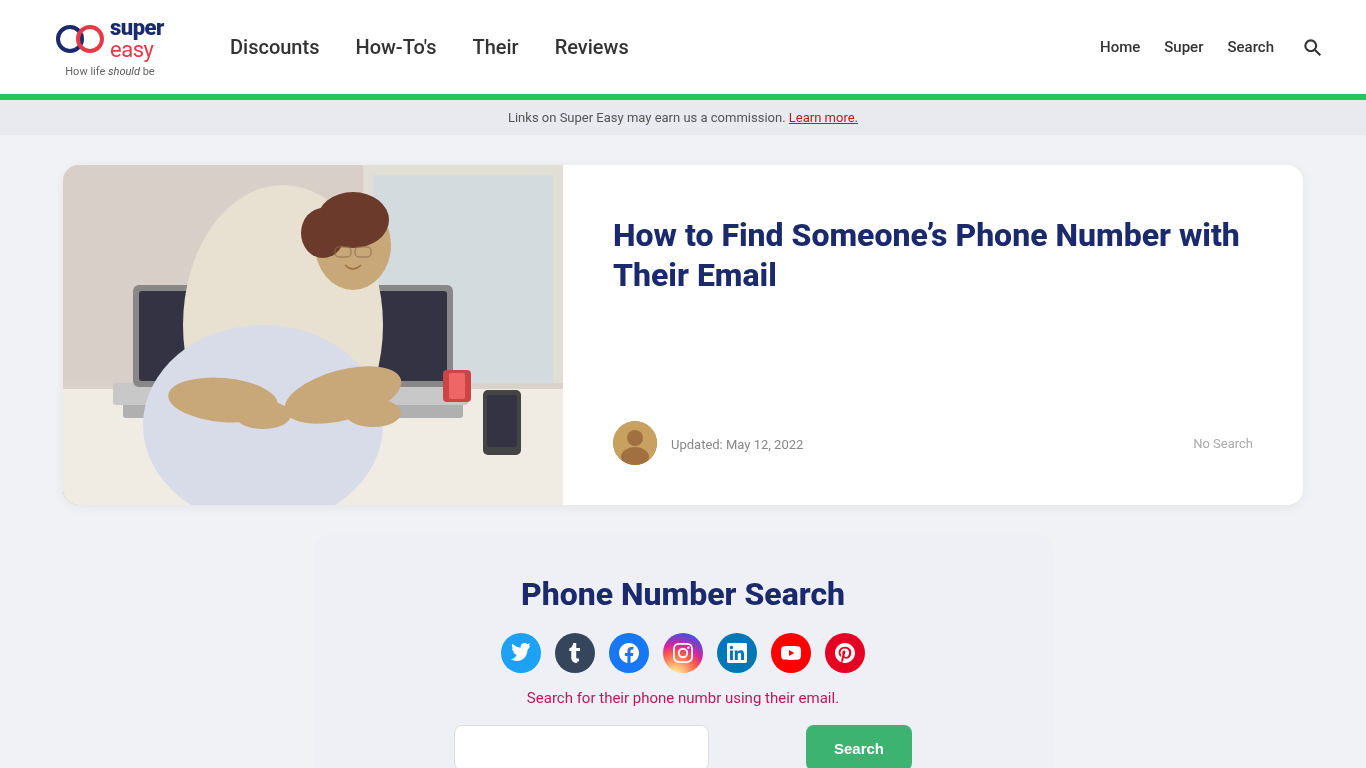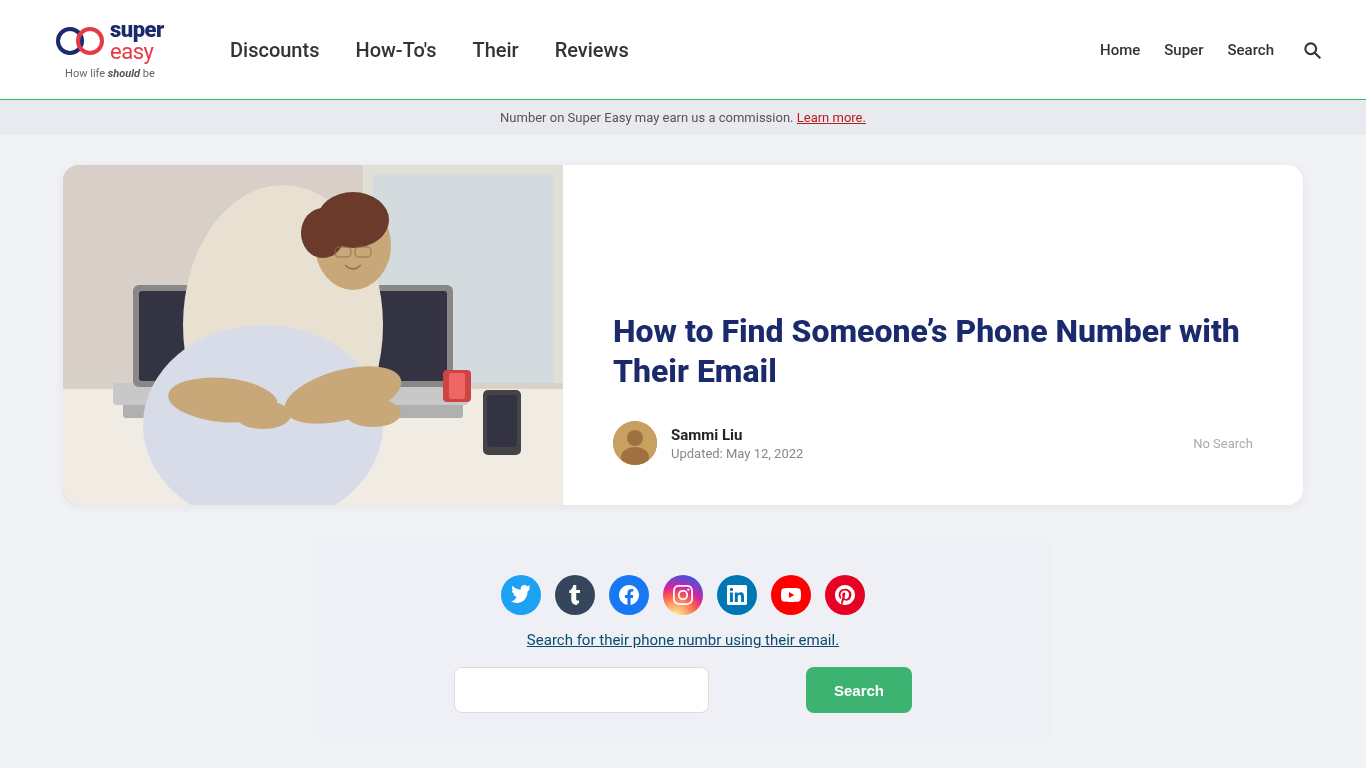--- a/index.html
+++ b/index.html
@@ -5,21 +5,21 @@
     * { margin: 0; padding: 0; box-sizing: border-box; }
     body {
       font-family: -apple-system, BlinkMacSystemFont, 'Segoe UI', Roboto, sans-serif;
       background: #f0f2f5;
       color: #333;
     }
 
     
     header {
       background: #fff;
-      border-bottom: 1px solid #22c55e;
+      border-bottom: 6px solid #22c55e;
       height: 100px;
       display: flex;
       padding: 6px 40px;
       position: relative;
       z-index: 10;
     }
     .header-inner {
       display: flex;
       align-items: center;
       width: 100%;
@@ -72,21 +72,21 @@
       color: #e63946;
       letter-spacing: -0.5px;
     }
     .logo-tagline {
       font-size: 11px;
       color: #666;
       margin-top: 4px;
     }
     .logo-tagline span {
       font-style: italic;
-      font-weight: 700;
+      font-weight: 400;
       color: #555;
     }
 
     nav.main-nav {
       display: flex;
       gap: 36px;
       align-items: center;
       flex: 1;
     }
     nav.main-nav a {
@@ -167,21 +167,21 @@
       position: relative;
       overflow: hidden;
       background: linear-gradient(160deg, #e8e2dc 0%, #c8c0b8 40%, #b8b0a8 70%, #a8a098 100%);
     }
 
     .article-content {
       flex: 1;
       padding: 50px 50px 40px;
       display: flex;
       flex-direction: column;
-      justify-content: flex-end;
+      justify-content: space-between;
     }
     .article-title {
       font-size: 32px;
       font-weight: 800;
       color: #1a2a6c;
       line-height: 1.25;
       margin-bottom: 30px;
     }
     .author-row {
       display: flex;
@@ -256,23 +256,22 @@
     .si-linkedin { background: #0077b5; }
     .si-youtube { background: #ff0000; }
     .si-pinterest { background: #e60023; }
     .social-icon svg {
       width: 20px; height: 20px;
       fill: #fff;
     }
     .widget-description {
       text-align: center;
       font-size: 15px;
-      color: #0c4a6e;
+      color: #be185d;
       margin-bottom: 18px;
-      text-decoration: underline;
     }
     .widget-search-row {
       display: flex;
       gap: 12px;
       justify-content: center;
     }
     .widget-input {
       flex: 1;
       max-width: 340px;
       height: 46px;
@@ -345,21 +344,21 @@
         <svg viewBox="0 0 24 24">
           <circle cx="10.5" cy="10.5" r="6.5"></circle>
           <line x1="15.5" y1="15.5" x2="22" y2="22"></line>
         </svg>
       </button>
     </div>
   </div>
 </header>
 
 <div class="affiliate-bar">
-  <span>Number on Super Easy may earn us a commission. </span><a href="#">Learn more.</a>
+  <span>Links on Super Easy may earn us a commission. </span><a href="#">Learn more.</a>
 </div>
 
 <div class="page-content">
 
   <div class="article-card">
 
     <div class="article-image">
       <div class="person-illustration">
         
         <svg width="500" height="340" viewBox="0 0 500 340" xmlns="http://www.w3.org/2000/svg">
@@ -412,33 +411,33 @@
       <div class="author-row">
         <div class="author-avatar">
 
           <svg width="44" height="44" viewBox="0 0 44 44" xmlns="http://www.w3.org/2000/svg">
             <circle cx="22" cy="22" r="22" fill="#c8a060"></circle>
             <circle cx="22" cy="17" r="8" fill="#a07040"></circle>
             <ellipse cx="22" cy="36" rx="14" ry="10" fill="#a07040"></ellipse>
           </svg>
         </div>
         <div class="author-info">
-          <div class="author-name">Sammi Liu</div>
           <div class="author-date">
             <span>Updated:</span>
             <span>May 12, 2022</span>
           </div>
         </div>
         <div class="no-comment">No Search</div>
       </div>
     </div>
   </div>
 
   <div class="widget-section">
     <div class="widget-box">
+      <h2 class="widget-title">Phone Number Search</h2>
 
       <div class="social-icons-row">
 
         <div class="social-icon si-twitter">
           <svg viewBox="0 0 24 24" xmlns="http://www.w3.org/2000/svg">
               <path d="M23 3a10.9 10.9 0 01-3.14 1.53A4.48 4.48 0 0022.43.36a9 9 0 01-2.88 1.1A4.52 4.52 0 0016.11 0c-2.5 0-4.52 2.02-4.52 4.52 0 .35.04.7.11 1.03C7.69 5.37 4.07 3.6 1.64.9c-.38.66-.6 1.42-.6 2.24 0 1.57.8 2.95 2.02 3.76a4.5 4.5 0 01-2.05-.56v.06c0 2.19 1.56 4.02 3.63 4.43a4.5 4.5 0 01-2.04.08c.57 1.79 2.24 3.09 4.22 3.13A9.06 9.06 0 010 19.54a12.8 12.8 0 006.92 2.03c8.3 0 12.85-6.88 12.85-12.85 0-.2 0-.39-.01-.58A9.17 9.17 0 0023 3z"></path>
             </svg>
         </div>
 
         <div class="social-icon si-tumblr">

